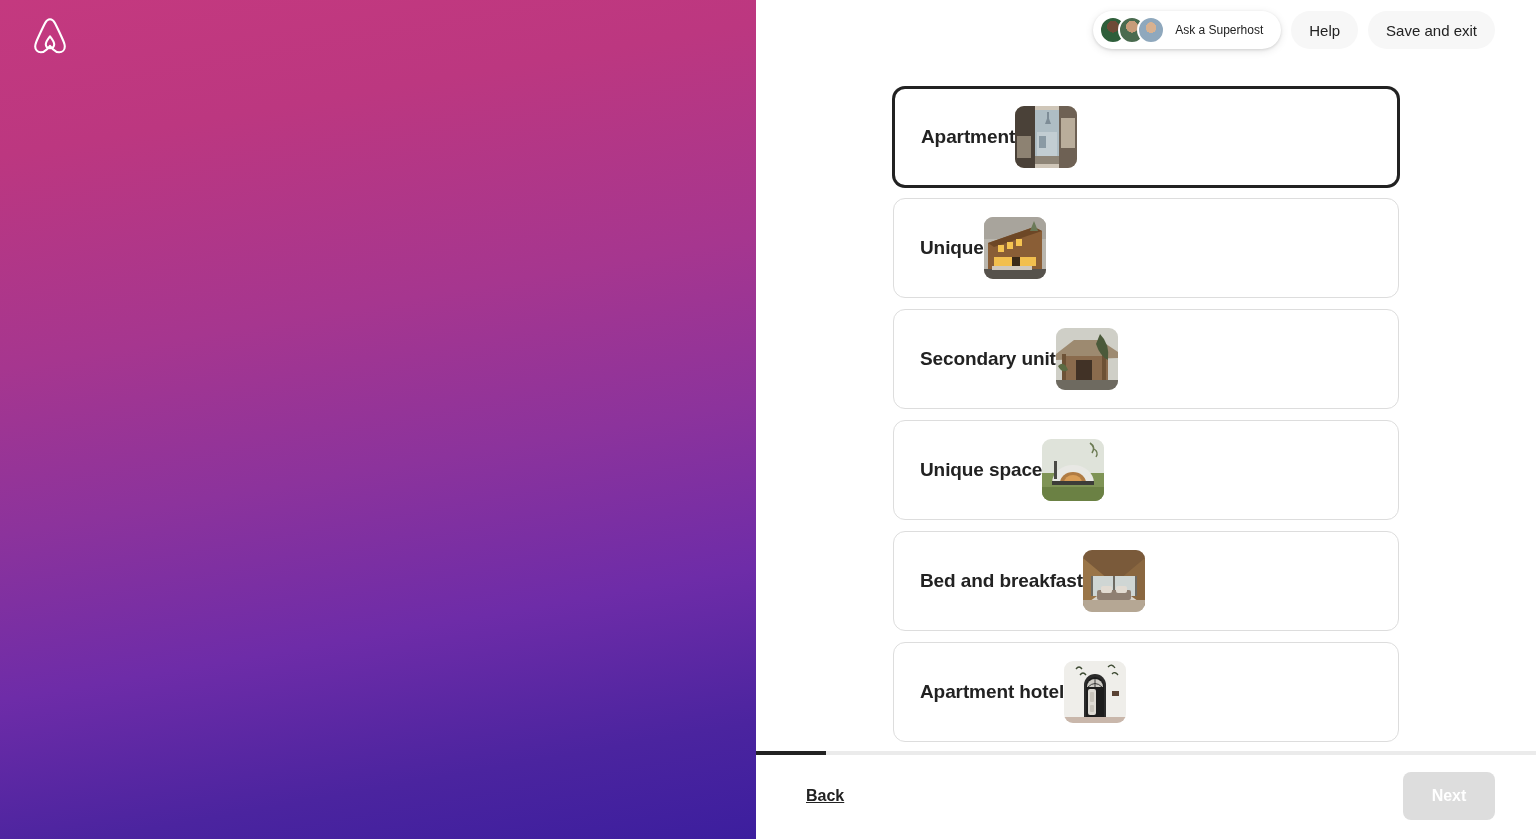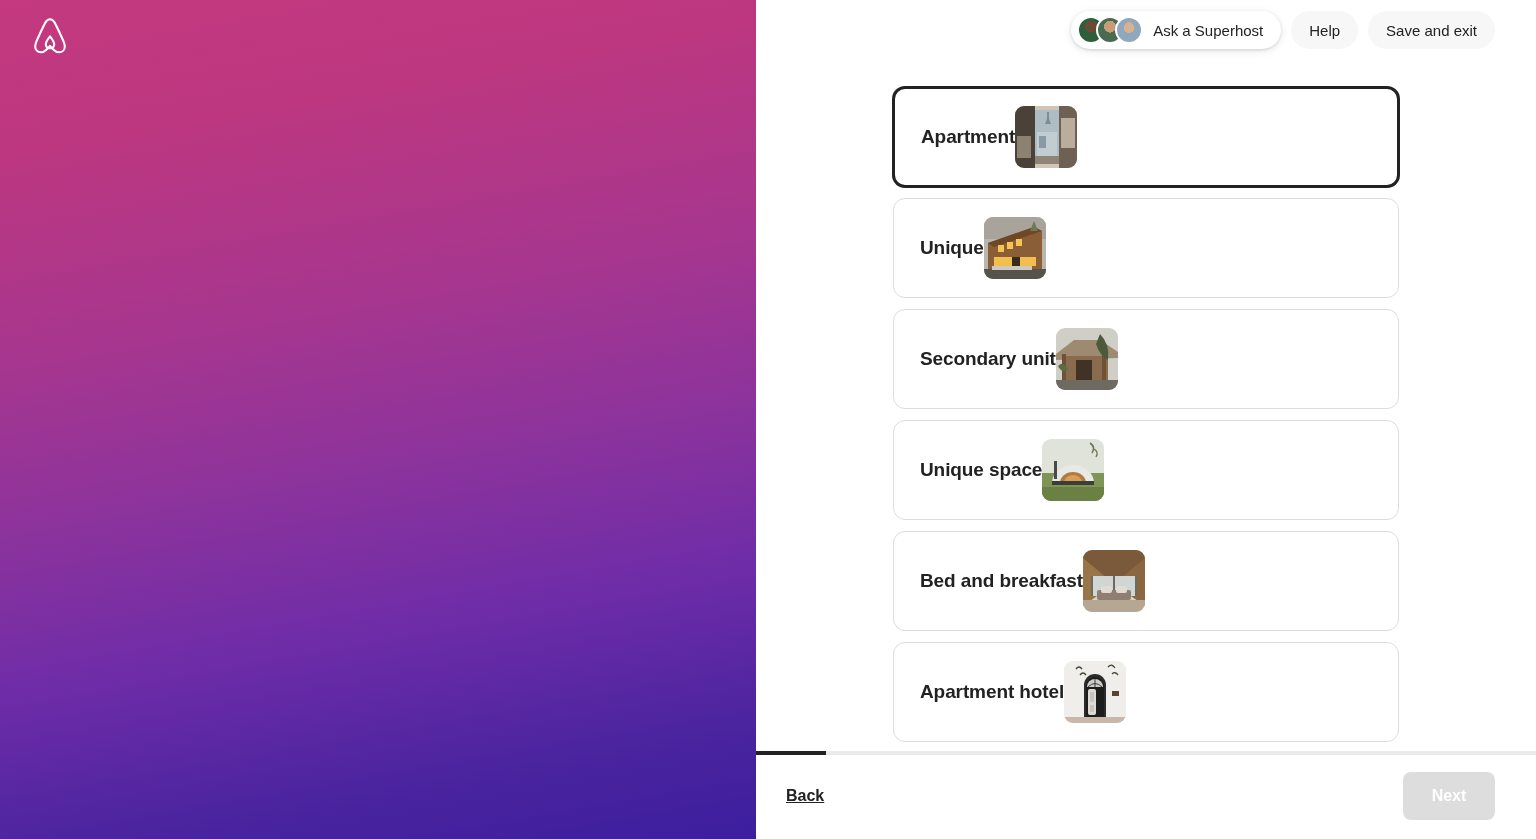--- a/index.html
+++ b/index.html
@@ -104,21 +104,21 @@
     position: relative;
   }
   .avatar:nth-child(2) { margin-left: -9px; }
   .avatar:nth-child(3) { margin-left: -9px; }
 
   .av1 { background: radial-gradient(circle at 50% 36%, #6d4a36 0 30%, #2e5e3a 31% 100%); }
   .av2 { background: radial-gradient(circle at 50% 36%, #c79c79 0 30%, #4a6b4f 31% 100%); }
   .av3 { background: radial-gradient(circle at 50% 40%, #d8b190 0 28%, #8fa8bd 29% 100%); }
 
   .superhost-label {
-    font-size: 15px;
+    font-size: 12px;
     color: #222222;
     font-weight: 500;
     white-space: nowrap;
   }
 
   .pill-btn {
     height: 38px;
     padding: 0 18px;
     border: none;
     border-radius: 22px;
@@ -190,21 +190,21 @@
     position: absolute;
     bottom: 0;
     left: 0;
     width: 780px;
     height: 88px;
     background: #ffffff;
     border-top: 1px solid #EBEBEB;
     display: flex;
     align-items: center;
     justify-content: space-between;
-    padding: 0 41px 0 28px;
+    padding: 0 41px 0 48px;
   }
 
   .progress-track {
     position: absolute;
     top: -1px;
     left: 0;
     width: 780px;
     height: 4px;
     background: #EBEBEB;
   }

